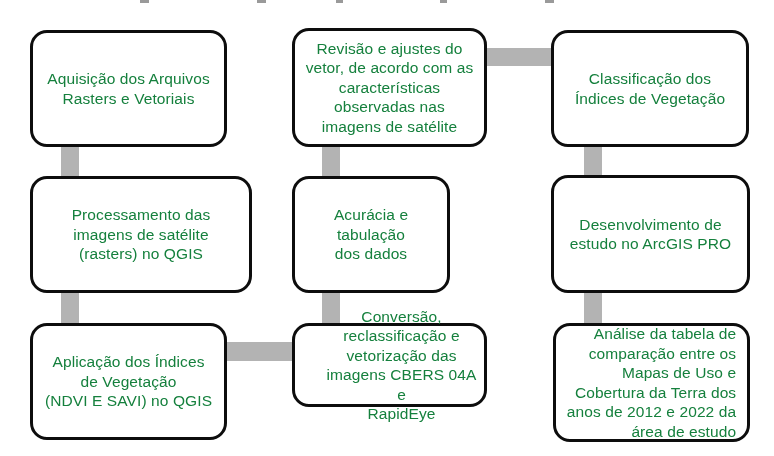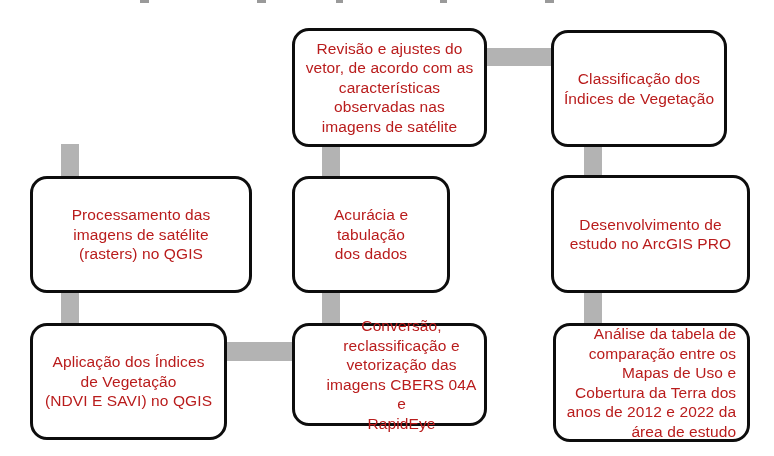--- a/index.html
+++ b/index.html
@@ -24,21 +24,21 @@
     align-items: center;
     justify-content: center;
     text-align: center;
     z-index: 2;
     box-sizing: border-box;
   }
   .node-text {
     white-space: pre-line;
     font-size: 15.5px;
     line-height: 19.5px;
-    color: #b91c1c;
+    color: #15803d;
     letter-spacing: 0.1px;
     padding: 2px 4px;
   }
   .connector {
     position: absolute;
     background: #b3b3b3;
     z-index: 1;
   }
   .crop-mark {
     position: absolute;
@@ -47,22 +47,22 @@
     background: #9a9a9a;
     z-index: 0;
   }
 
   
   #node-a { left: 30px;  top: 30px;  width: 197px; height: 117px; }
   #node-b { left: 30px;  top: 176px; width: 222px; height: 117px; }
   #node-c { left: 30px;  top: 323px; width: 197px; height: 117px; }
   #node-d { left: 292px; top: 28px;  width: 195px; height: 119px; }
   #node-e { left: 292px; top: 176px; width: 158px; height: 117px; }
-  #node-f { left: 292px; top: 323px; width: 195px; height: 103px; padding-left: 24px; }
-  #node-g { left: 551px; top: 30px;  width: 176px; height: 117px; }
+  #node-f { left: 292px; top: 323px; width: 195px; height: 84px; padding-left: 24px; }
+  #node-g { left: 551px; top: 30px;  width: 198px; height: 117px; }
   #node-h { left: 551px; top: 175px; width: 199px; height: 118px; }
   #node-i { left: 553px; top: 323px; width: 197px; height: 119px; text-align: right; }
 
   
   #conn-ab { left: 61px;  top: 144px; width: 18px; height: 34px; }
   #conn-bc { left: 61px;  top: 291px; width: 18px; height: 34px; }
   #conn-de { left: 322px; top: 144px; width: 18px; height: 34px; }
   #conn-ef { left: 322px; top: 291px; width: 18px; height: 34px; }
   #conn-gh { left: 584px; top: 144px; width: 18px; height: 33px; }
   #conn-hi { left: 584px; top: 291px; width: 18px; height: 34px; }
@@ -82,20 +82,24 @@
 
   <div class="connector" id="conn-ab"></div>
   <div class="connector" id="conn-bc"></div>
   <div class="connector" id="conn-cf"></div>
   <div class="connector" id="conn-ef"></div>
   <div class="connector" id="conn-de"></div>
   <div class="connector" id="conn-dg"></div>
   <div class="connector" id="conn-gh"></div>
   <div class="connector" id="conn-hi"></div>
 
+  <div class="node" id="node-a">
+    <span class="node-text">Aquisição dos Arquivos
+Rasters e Vetoriais</span>
+  </div>
   <div class="node" id="node-b">
     <span class="node-text">Processamento das
 imagens de satélite
 (rasters) no QGIS</span>
   </div>
   <div class="node" id="node-c">
     <span class="node-text">Aplicação dos Índices
 de Vegetação
 (NDVI E SAVI) no QGIS</span>
   </div>

